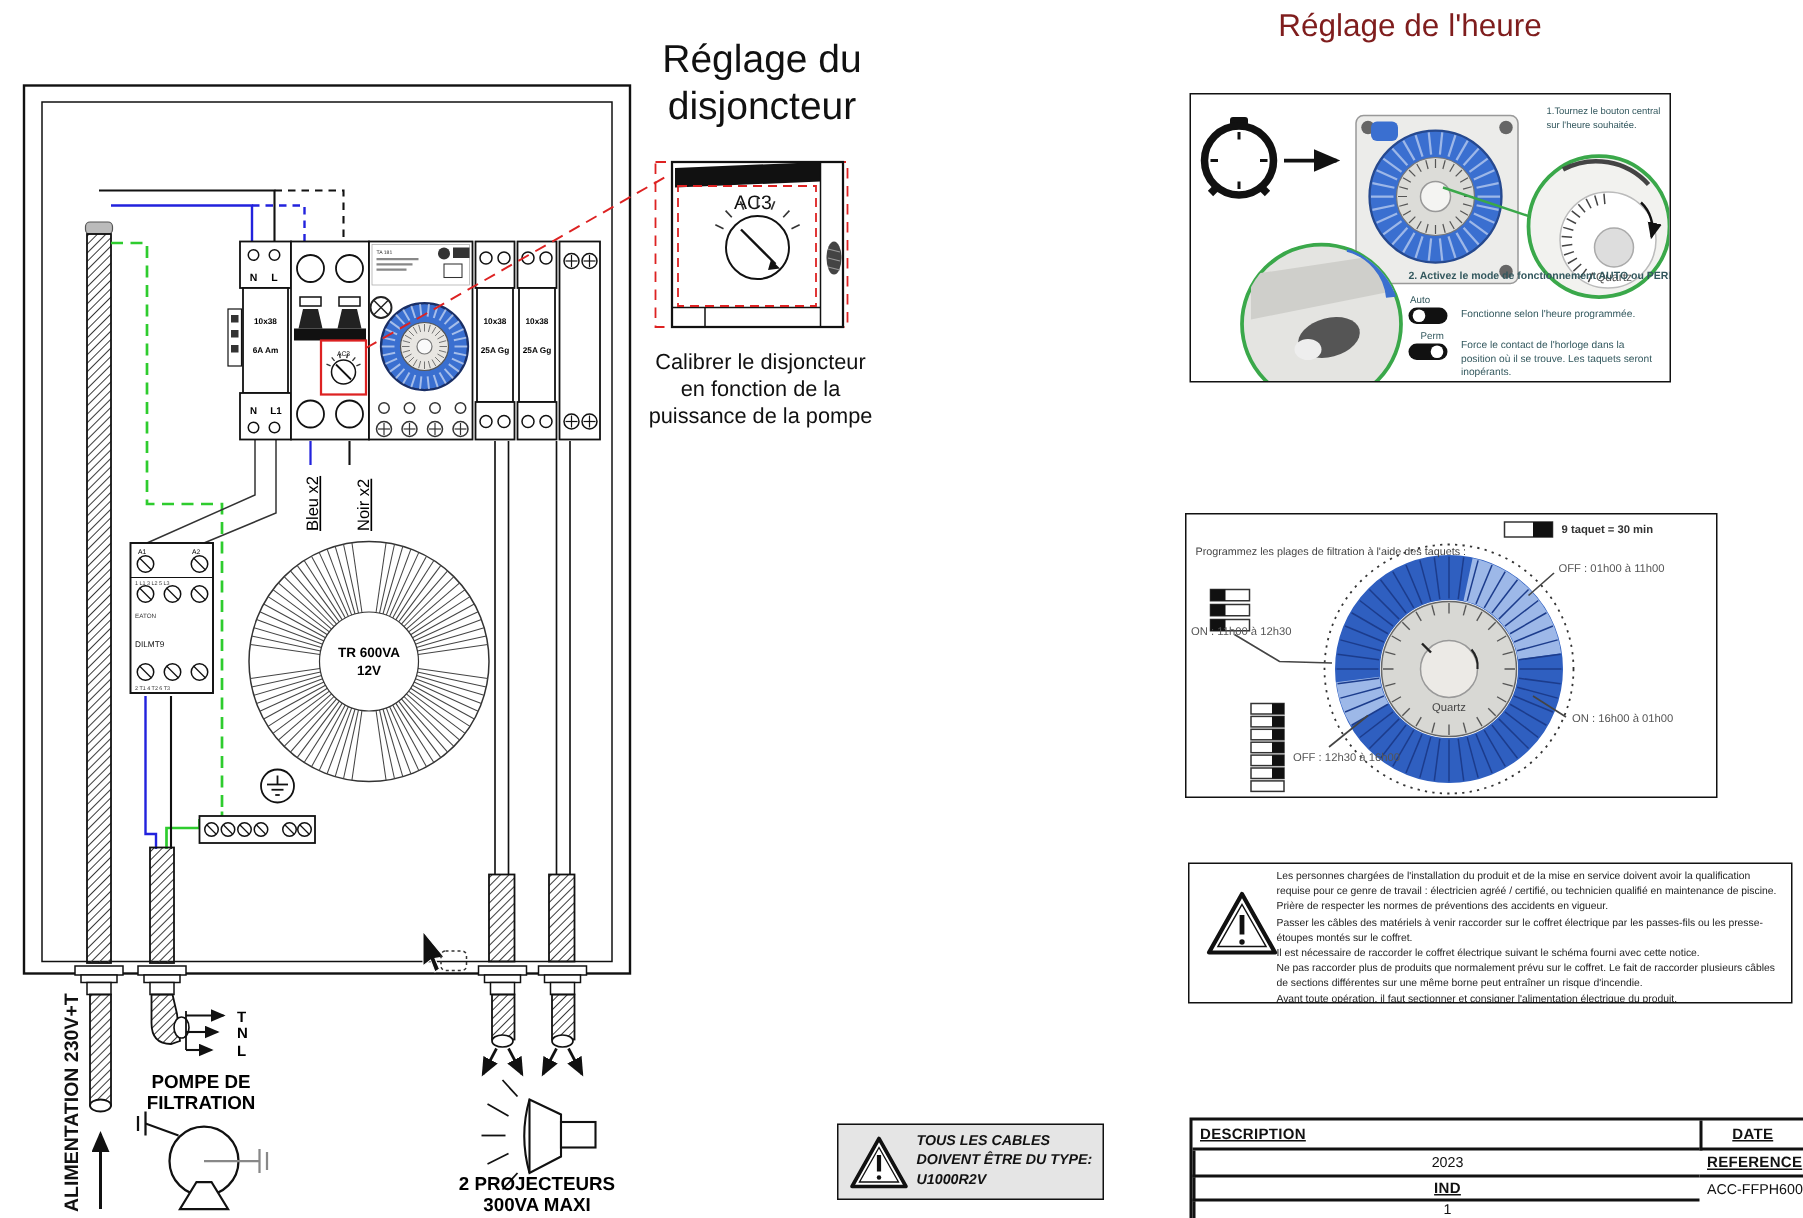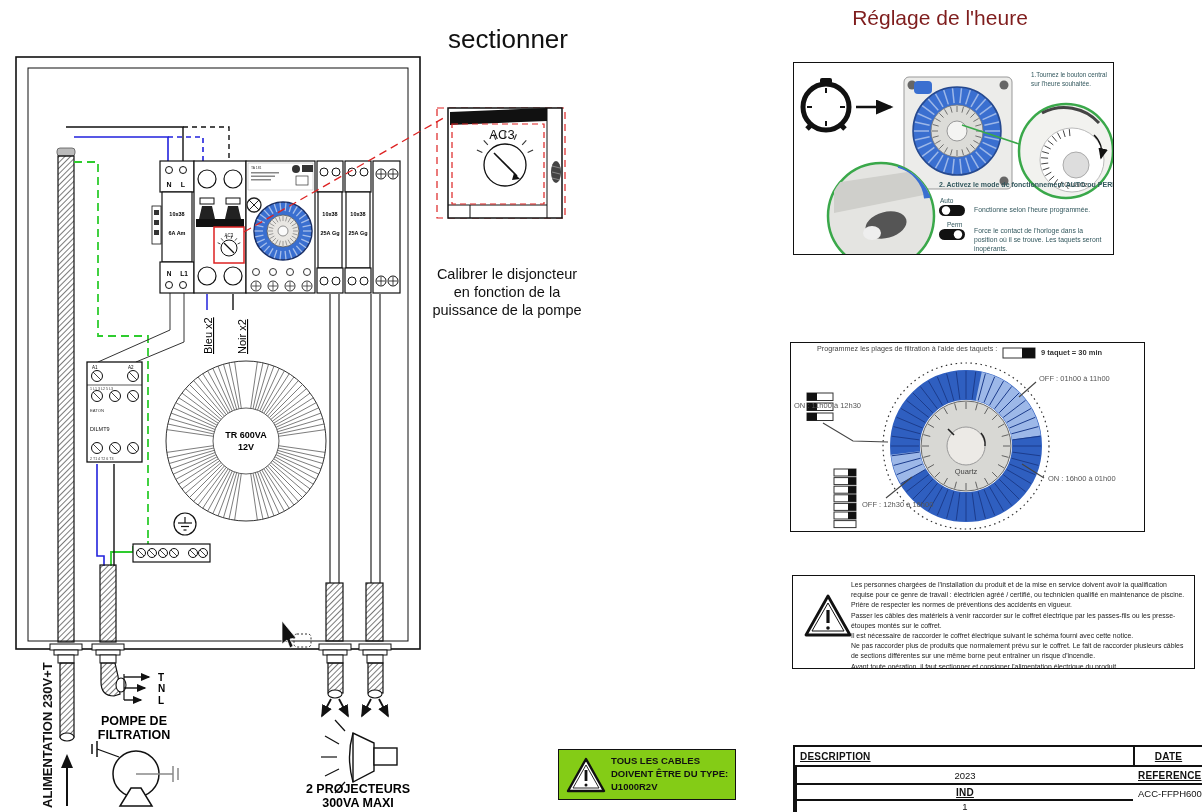--- a/index.html
+++ b/index.html
@@ -2,32 +2,32 @@
 <html><head>
 <meta charset="utf-8">
 <style>
   html,body{margin:0;padding:0;background:#fff;}
   #page{position:relative;width:1202px;height:812px;background:#fff;overflow:hidden;
         font-family:"Liberation Sans",sans-serif;color:#111;}
   .abs{position:absolute;}
   .panel{position:absolute;border:1.5px solid #111;background:#fff;overflow:hidden;}
   .bigtitle{font-size:26px;line-height:31px;text-align:center;color:#111;}
   .medtitle{font-size:21px;text-align:center;color:#7f1d1d;}
-  .caption{font-size:14.5px;line-height:18px;text-align:center;white-space:pre-line;margin-top:32px;}
+  .caption{font-size:14.5px;line-height:18px;text-align:center;white-space:pre-line;}
   .tealtxt{color:#33585e;}
   .onoff{font-size:7.5px;color:#555;white-space:nowrap;}
   .warntxt{font-size:6.9px;line-height:10.2px;color:#222;white-space:pre-line;}
   .tbl{position:absolute;border:2px solid #111;display:grid;grid-template-columns:338px 1fr;
        grid-template-rows:20px 18px 16px 1fr;background:#fff;}
   .tbl .c{border-bottom:2px solid #111;border-right:0;display:flex;align-items:center;padding:0 5px;
           font-size:9.5px;overflow:hidden;white-space:nowrap;}
   .tbl .cr{border-left:2px solid #111;justify-content:center;padding:0;}
   .tbl .hd{font-weight:bold;font-size:10px;letter-spacing:.2px;text-decoration:underline;}
   .tbl .last{border-bottom:0;}
-  .cablebox{position:absolute;border:1.6px solid #111;background:#84cc16;}
+  .cablebox{position:absolute;border:1.6px solid #111;background:#e5e5e5;font-style:italic;}
   .cabletxt{font-size:9.5px;font-weight:bold;line-height:13px;}
   .tinylbl{font-size:6.5px;color:#33585e;}
 </style>
 </head>
 <body>
 
 <div id="page">
 
   <svg class="abs" style="left:0;top:0" width="740" height="812" viewBox="0 0 740 812">
     <defs>
@@ -522,21 +522,22 @@
       <rect x="452" y="124" width="92" height="80" fill="none" stroke="#dd2222" stroke-width="1.2" stroke-dasharray="6,4"></rect>
     </g>
 
     <g>
       <path d="M282,621 L282,644 L287,640 L290,648 L293,646 L290,639 L296,638 Z" fill="#111" stroke="#fff" stroke-width="0.7"></path>
       <rect x="294" y="634" width="17" height="13" rx="3" fill="none" stroke="#333" stroke-width="1" stroke-dasharray="2,2"></rect>
     </g>
   </svg>
 
   <div class="abs bigtitle" style="left:408px;top:24px;width:200px;">
-    <div>sectionner</div>
+    <div>Réglage du</div>
+    <div>disjoncteur</div>
   </div>
   <div class="abs medtitle" style="left:820px;top:6px;width:240px;">Réglage de l'heure</div>
 
   <div class="abs caption" style="left:418px;top:233px;width:178px;">Calibrer le disjoncteur
 en fonction de la
 puissance de la pompe</div>
 
   <div class="panel" style="left:793px;top:62px;width:319px;height:191px;">
     <svg width="319" height="191" viewBox="0 0 319 191" style="position:absolute;left:0;top:0">
       <defs>
@@ -830,24 +831,24 @@
             <rect x="43" y="177.6" width="22" height="7" fill="#fff" stroke="#333"></rect>
           </g>
       </g>
 
       <g>
         <rect x="212" y="5" width="32" height="10" fill="#fff" stroke="#333"></rect>
         <rect x="231" y="5" width="13" height="10" fill="#111"></rect>
       </g>
       <text x="175" y="131" font-size="7.5" text-anchor="middle" fill="#444">Quartz</text>
     </svg>
-    <div class="abs" style="left:6px;top:1px;font-size:7.2px;color:#444;margin-left:20px;">Programmez les plages de filtration à l'aide des taquets :</div>
+    <div class="abs" style="left:6px;top:20px;font-size:7.2px;color:#444;">Programmez les plages de filtration à l'aide des taquets :</div>
     <div class="abs" style="left:250px;top:5px;font-size:7.5px;font-weight:bold;color:#333;">9 taquet = 30 min</div>
     <div class="abs onoff" style="left:248px;top:31px;text-align:center;">OFF : 01h00 à 11h00</div>
-    <div class="abs onoff" style="left:3px;top:58px;">ON : 11h00 à 12h30</div>
+    <div class="abs onoff" style="left:3px;top:73px;">ON : 11h00 à 12h30</div>
     <div class="abs onoff" style="left:71px;top:157px;">OFF : 12h30 à 16h00</div>
     <div class="abs onoff" style="left:257px;top:131px;">ON : 16h00 à 01h00</div>
   </div>
 
   <div class="panel" style="left:792px;top:575px;width:401px;height:92px;border-width:1.3px;">
     <svg class="abs" style="left:10px;top:16px;" width="50" height="48">
       <path d="M25 4 L47 43 L3 43 Z" fill="#fff" stroke="#111" stroke-width="2.8" stroke-linejoin="round"></path>
       <path d="M25 11 L41 39 L9 39 Z" fill="none" stroke="#111" stroke-width="1"></path>
       <line x1="25" y1="18" x2="25" y2="31" stroke="#111" stroke-width="3.2"></line>
       <circle cx="25" cy="36" r="1.8" fill="#111"></circle>

